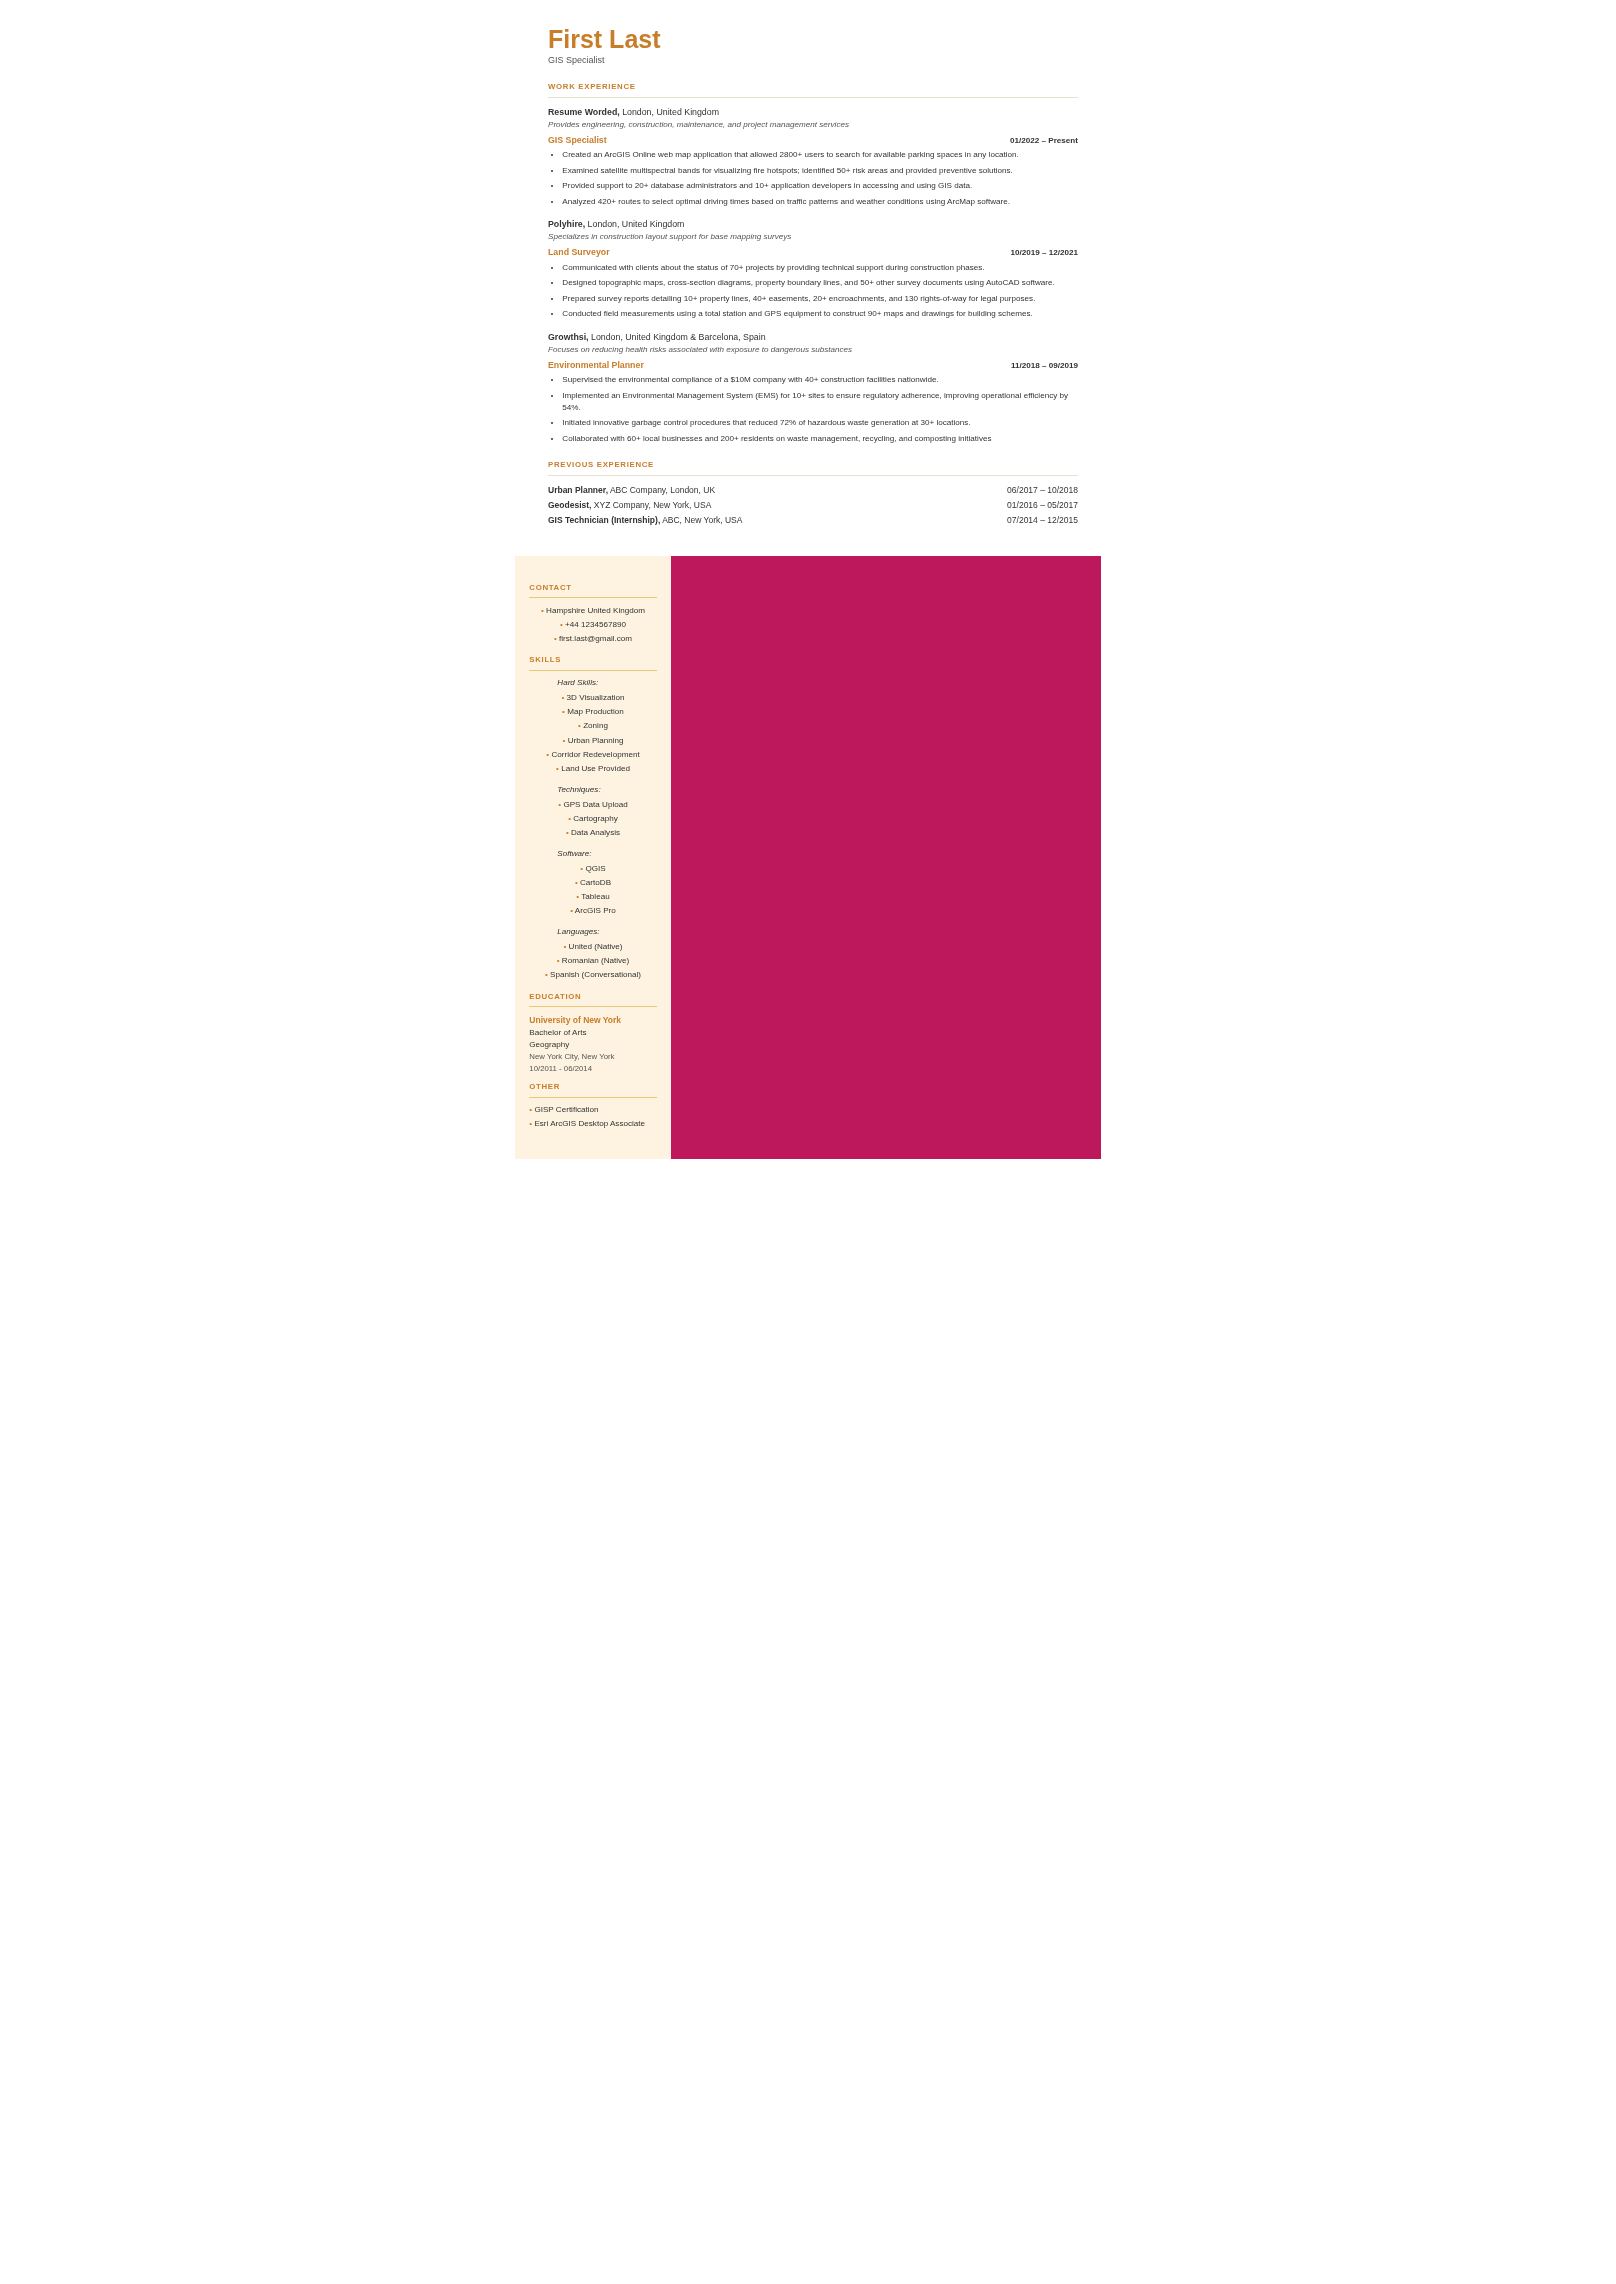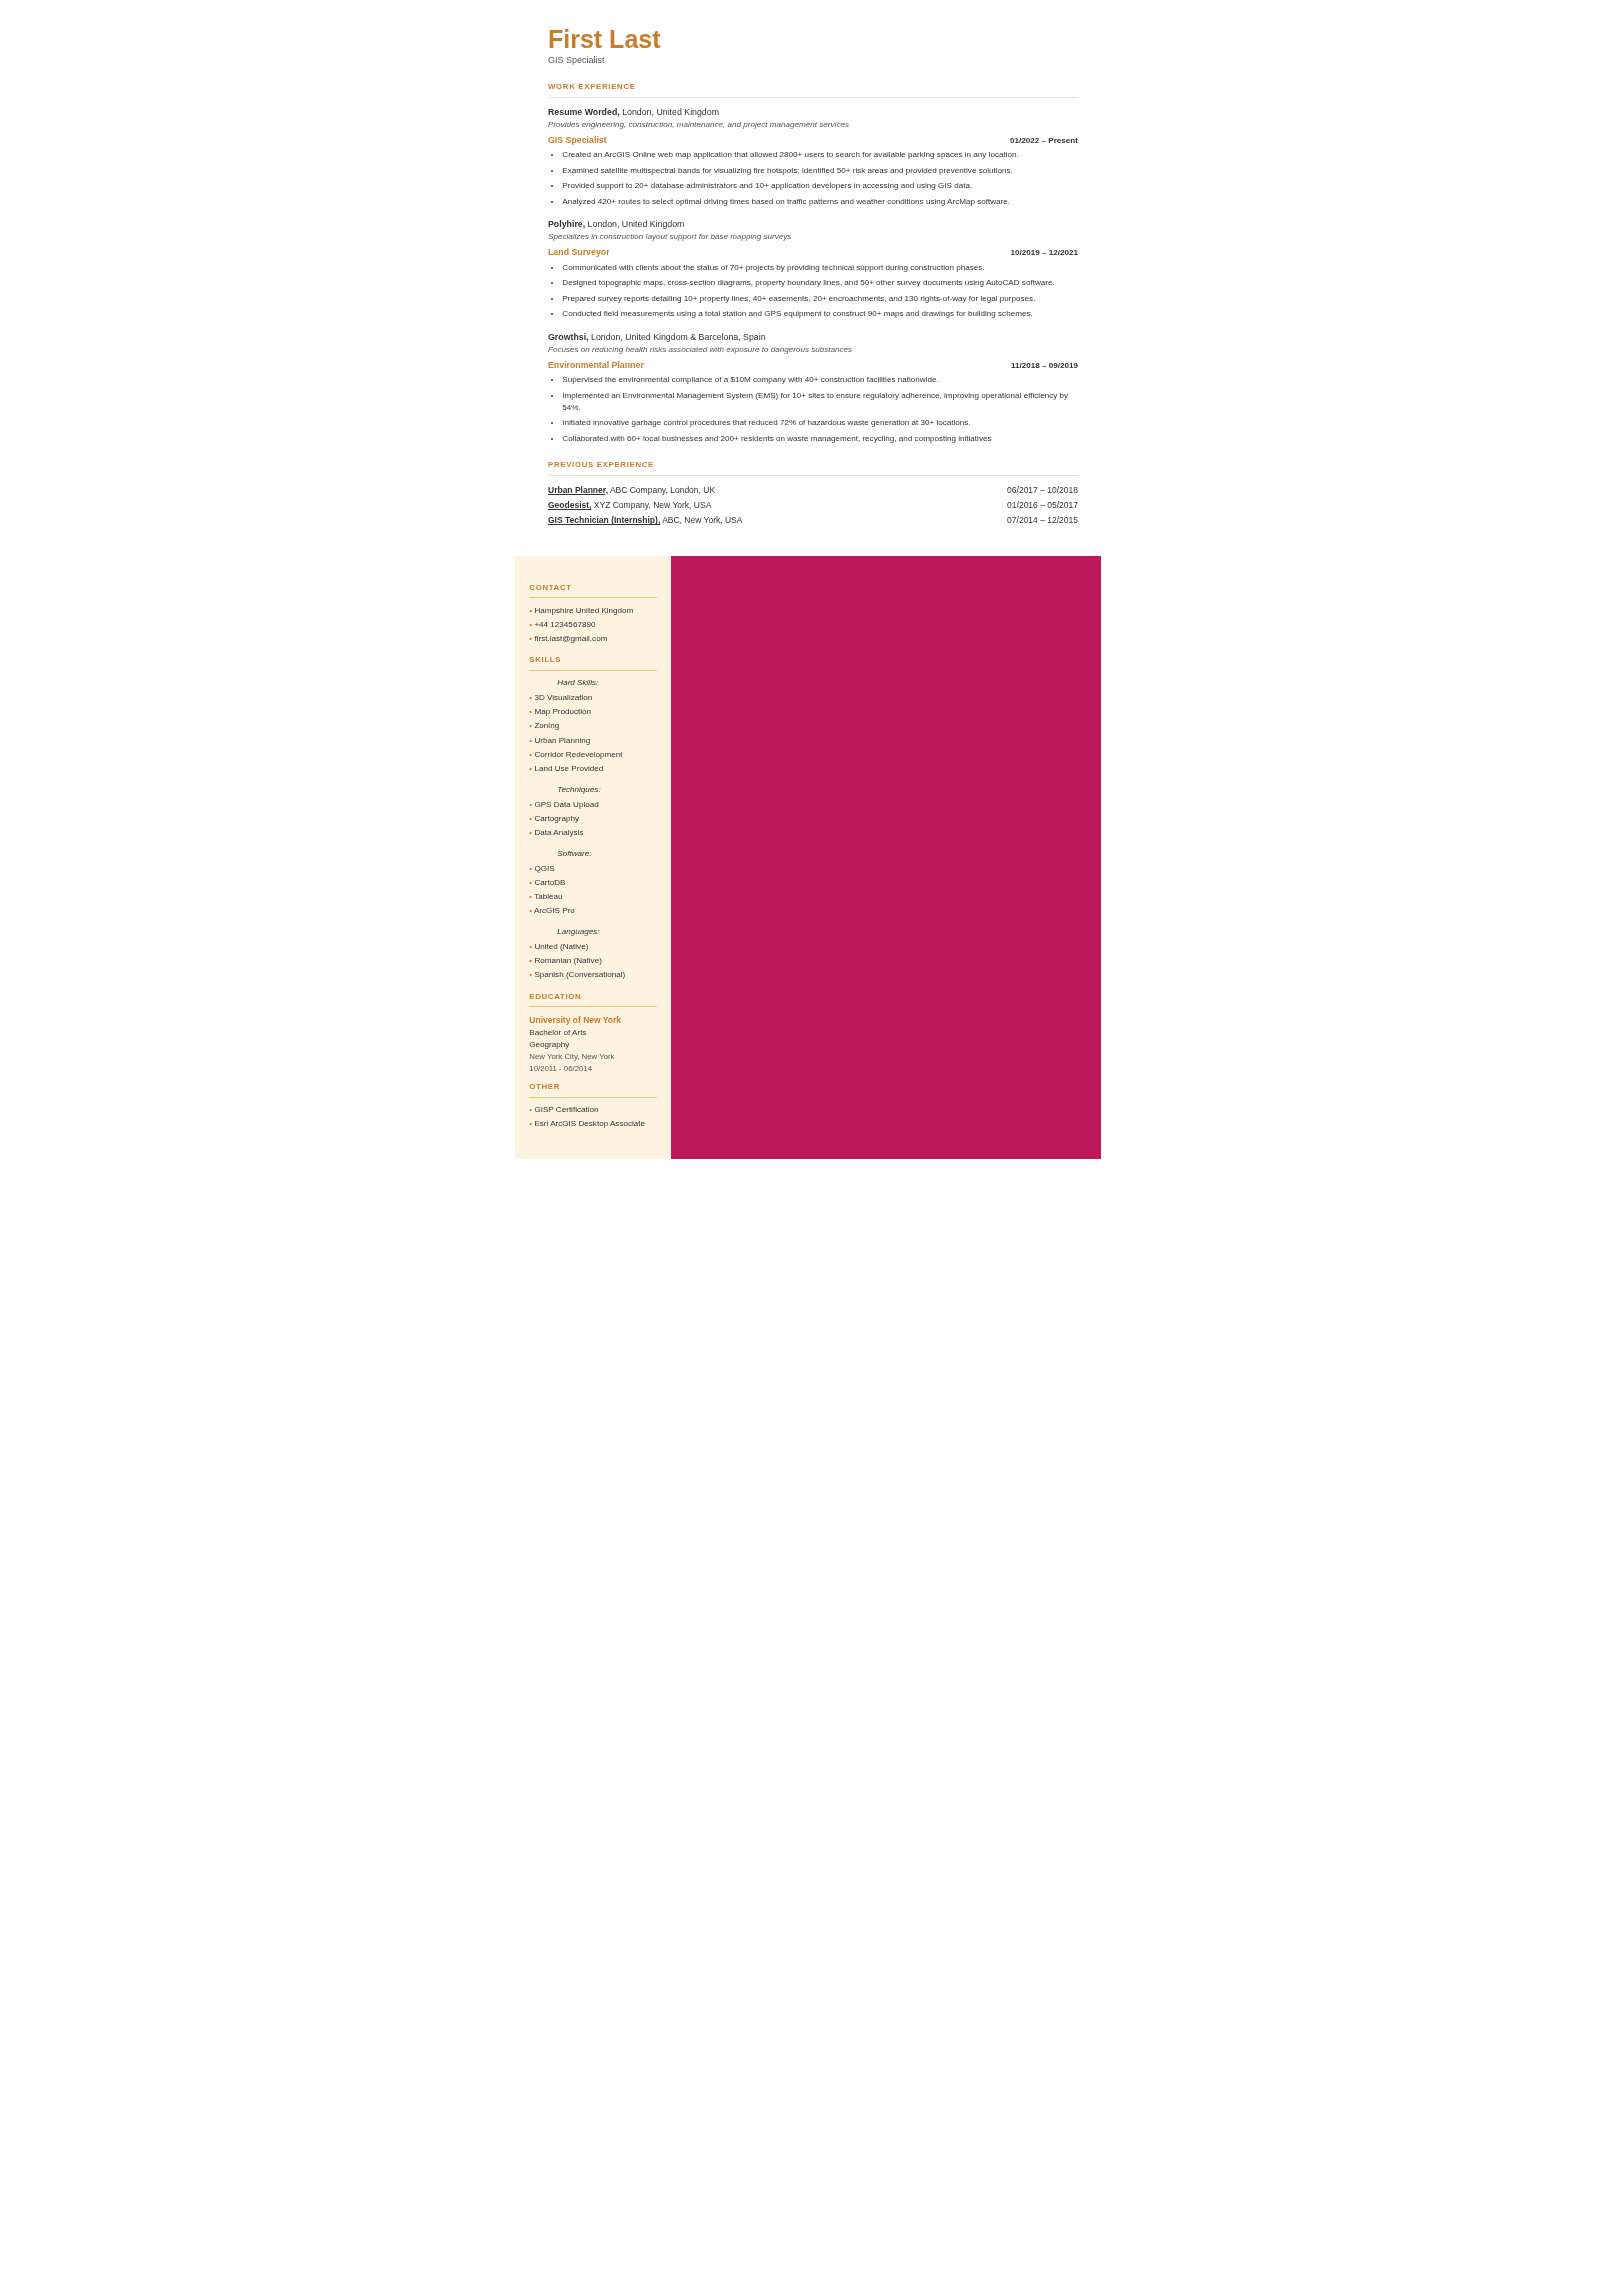--- a/index.html
+++ b/index.html
@@ -101,21 +101,20 @@
       display: flex;
       justify-content: space-between;
       margin-bottom: 2.6px;
     }
     .prev-exp-label {
       font-size: 8.5px;
       color: #333;
     }
     .prev-exp-label strong {
       font-weight: 700;
-      text-decoration: underline;
     }
     .prev-exp-dates {
       font-size: 8.5px;
       color: #333;
       white-space: nowrap;
     }
 
     
     .right-col {
       width: 156px;
@@ -133,20 +132,21 @@
     }
     .right-divider {
       border: none;
       border-top: 1px solid #e8c97a;
       margin-bottom: 6.5px;
     }
     .right-list {
       list-style: none;
       padding: 0;
       margin-bottom: 9px;
+      text-align: center;
     }
     .right-list li {
       font-size: 8.1px;
       color: #333;
       margin-bottom: 2px;
     }
     .right-list li::before {
       content: "• ";
       color: #c87d2a;
     }

